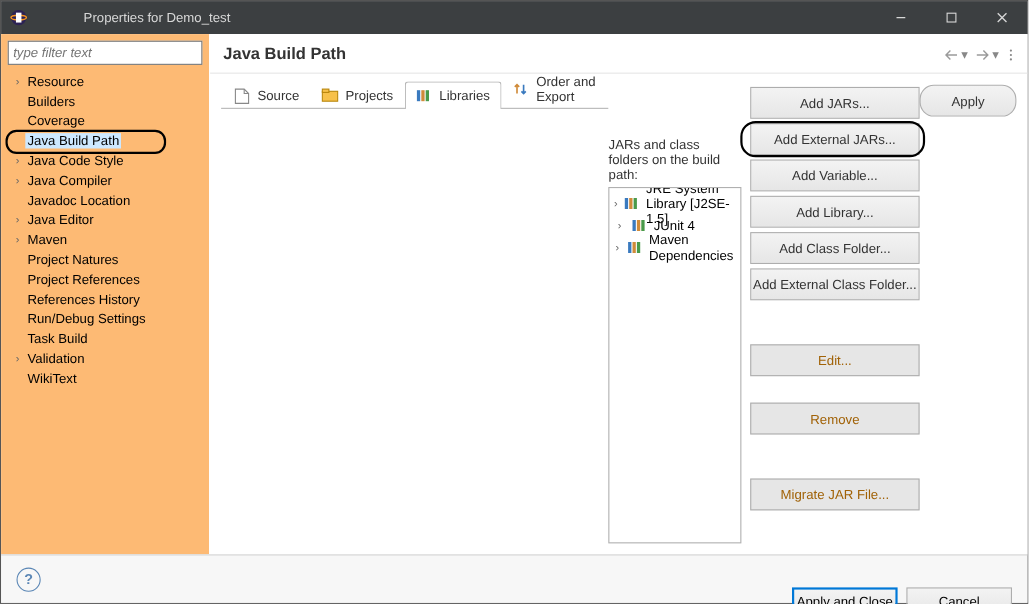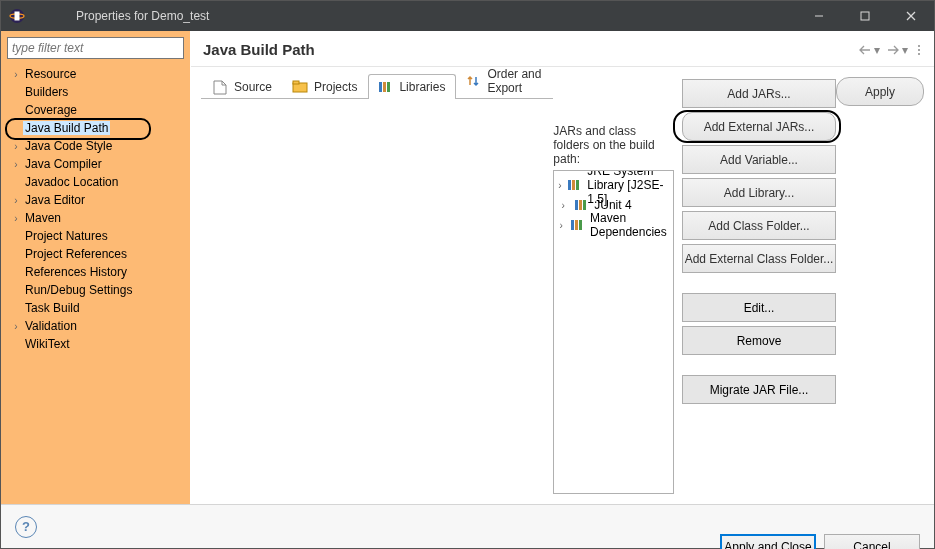--- a/index.html
+++ b/index.html
@@ -39,22 +39,22 @@
   .tabbody { flex:1; display:flex; gap:8px; padding-top:6px; min-height:0;}
   .tabbody .desc { font-size:12px; color:#333; padding-bottom:4px;}
   .listpanel { flex:1; display:flex; flex-direction:column; min-width:0;margin-top:45px;}
   .jarlist { flex:1; border:1px solid #b0b0b0; background:#fff; padding:4px 2px; overflow:auto;}
   .jar-row{ display:flex; align-items:center; height:20px; gap:4px;}
   .jar-row .twisty{ width:14px; text-align:center; color:#666; font-size:10px;}
   .libicon{ width:16px; height:12px; position:relative;}
   .libicon svg{display:block;}
   .btncol { width:154px; display:flex; flex-direction:column; gap:4px; padding-top:0;}
   .btn { height:29px; border:1px solid #adadad; background:linear-gradient(#f3f3f3,#e6e6e6); text-align:center; display:flex; align-items:center; justify-content:center; color:#333;}
-  .btn.disabled{ color:#000000; background:#e6e6e6;}
-  .btn.circled{ position:relative;border-radius:10px;}
+  .btn.disabled{ color:#a16207; background:#e6e6e6;margin-top:20px;}
+  .btn.circled{ position:relative;}
   .btn.circled::after{ content:""; position:absolute; left:-10px; top:-3px; right:-6px; bottom:-3px; border:2.5px solid #000; border-radius:14px; pointer-events:none;}
   .gap { height:12px; }
   .applyrow { display:flex; justify-content:flex-end; padding:4px 0 8px 0;}
   .applyrow .btn{ width:88px;border-radius:13px;}
   
   .footer { height:44px; border-top:1px solid #d5d5d5; display:flex; align-items:center; padding:0 14px; background:#f7f7f7;}
   .help { width:22px; height:22px; border:1.5px solid #5a86b5; border-radius:50%; color:#5a86b5; display:flex; align-items:center; justify-content:center; font-weight:bold; font-size:13px;}
   .footer .spacer{flex:1;}
   .footbtn { height:26px; min-width:96px; margin-left:8px; border:1px solid #adadad; background:linear-gradient(#f3f3f3,#e6e6e6); display:flex; align-items:center; justify-content:center;margin-top:41px;}
   .footbtn.primary { border:2px solid #0078d7;}

